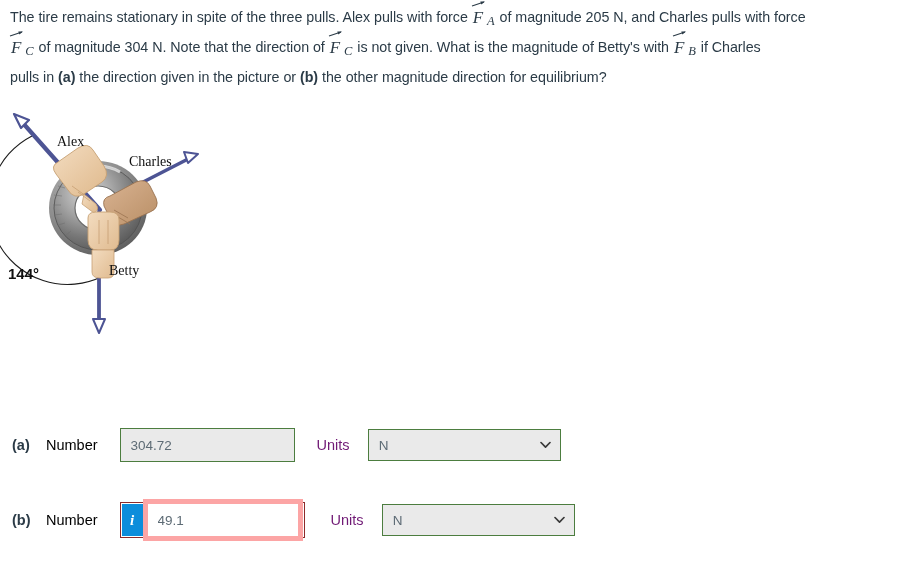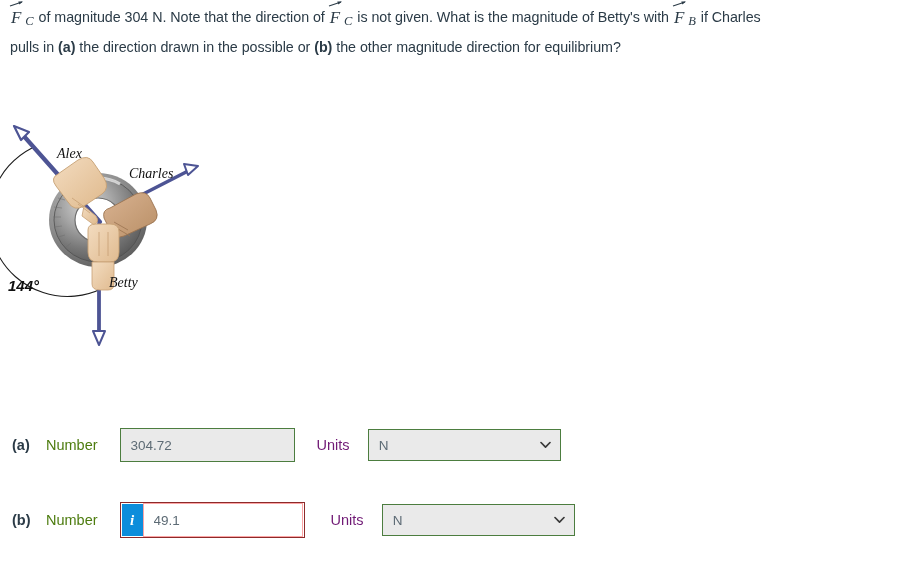--- a/index.html
+++ b/index.html
@@ -57,24 +57,23 @@
     font-size: 12.5px;
     vertical-align: -3px;
     padding-left: 3px;
     padding-right: 1px;
   }
 
   
   #figure {
     position: absolute;
     left: 0px;
-    top: 112px;
+    top: 100px;
     width: 265px;
     height: 255px;
-    font-style: italic;
   }
   #figure svg { display: block; }
 
   
   .answer-row {
     position: absolute;
     display: flex;
     align-items: center;
     height: 34px;
   }
@@ -82,41 +81,41 @@
   #row-b { left: 12px; top: 503px; }
 
   .row-label {
     font-size: 14.5px;
     font-weight: bold;
     color: #2b3b47;
     width: 34px;
   }
   .number-label {
     font-size: 14.5px;
-    color: #4d7c0f;
+    color: #000000;
   }
 
   .num-input {
     box-sizing: border-box;
     height: 32px;
     font-size: 13.5px;
     font-family: "Liberation Sans", sans-serif;
     color: #5d6b75;
     padding: 16px 10px;
     outline: none;
   }
   .num-input.ok {
     width: 175px;
     background: #eaeaea;
     border: 1px solid #4c7d3f;
   }
   .num-input.bad {
     width: 160px;
     background: #ffffff;
-    border: 1px solid #fca5a5;
+    border: 5px solid #fca5a5;
   }
 
   .info-btn {
     box-sizing: border-box;
     width: 21px;
     height: 32px;
     background: #0d8ddb;
     border: none;
     color: #ffffff;
     font-family: "Liberation Serif", serif;
@@ -164,20 +163,31 @@
     transform: translateY(-50%);
     width: 11px;
     height: 7px;
   }
 </style>
 </head>
 <body>
 
 <div id="question-text">
 
+  <div class="ln">
+    <span>The tire remains stationary in spite of the three pulls. Alex pulls with force</span>
+    <span class="vec">
+      <svg class="arr" viewBox="0 0 15 9">
+        <line x1="1" y1="6" x2="13" y2="2" stroke="#2b3b47" stroke-width="1.3"></line>
+        <polygon points="14,1.6 9.3,1.6 10.4,4.6" fill="#2b3b47"></polygon>
+      </svg>
+      <span>F</span>
+    </span><span class="vsub">A</span>
+    <span>of magnitude 205 N, and Charles pulls with force</span>
+  </div>
 
   <div class="ln">
     <span class="vec">
       <svg class="arr" viewBox="0 0 15 9">
         <line x1="1" y1="6" x2="13" y2="2" stroke="#2b3b47" stroke-width="1.3"></line>
         <polygon points="14,1.6 9.3,1.6 10.4,4.6" fill="#2b3b47"></polygon>
       </svg>
       <span>F</span>
     </span><span class="vsub">C</span>
     <span>of magnitude 304 N. Note that the direction of</span>
@@ -195,21 +205,21 @@
         <polygon points="14,1.6 9.3,1.6 10.4,4.6" fill="#2b3b47"></polygon>
       </svg>
       <span>F</span>
     </span><span class="vsub">B</span>
     <span>if Charles</span>
   </div>
 
   <div class="ln">
     <span>pulls in</span>
     <span class="bold">(a)</span>
-    <span>the direction drawn in the possible or</span>
+    <span>the direction given in the picture or</span>
     <span class="bold">(b)</span>
     <span>the other magnitude direction for equilibrium?</span>
   </div>
 </div>
 
 <div id="figure">
   <svg width="265" height="255" viewBox="0 0 265 255">
     <defs>
       <radialGradient id="tireGrad" cx="38%" cy="32%" r="75%">
         <stop offset="0%" stop-color="#d8d8d8"></stop>

